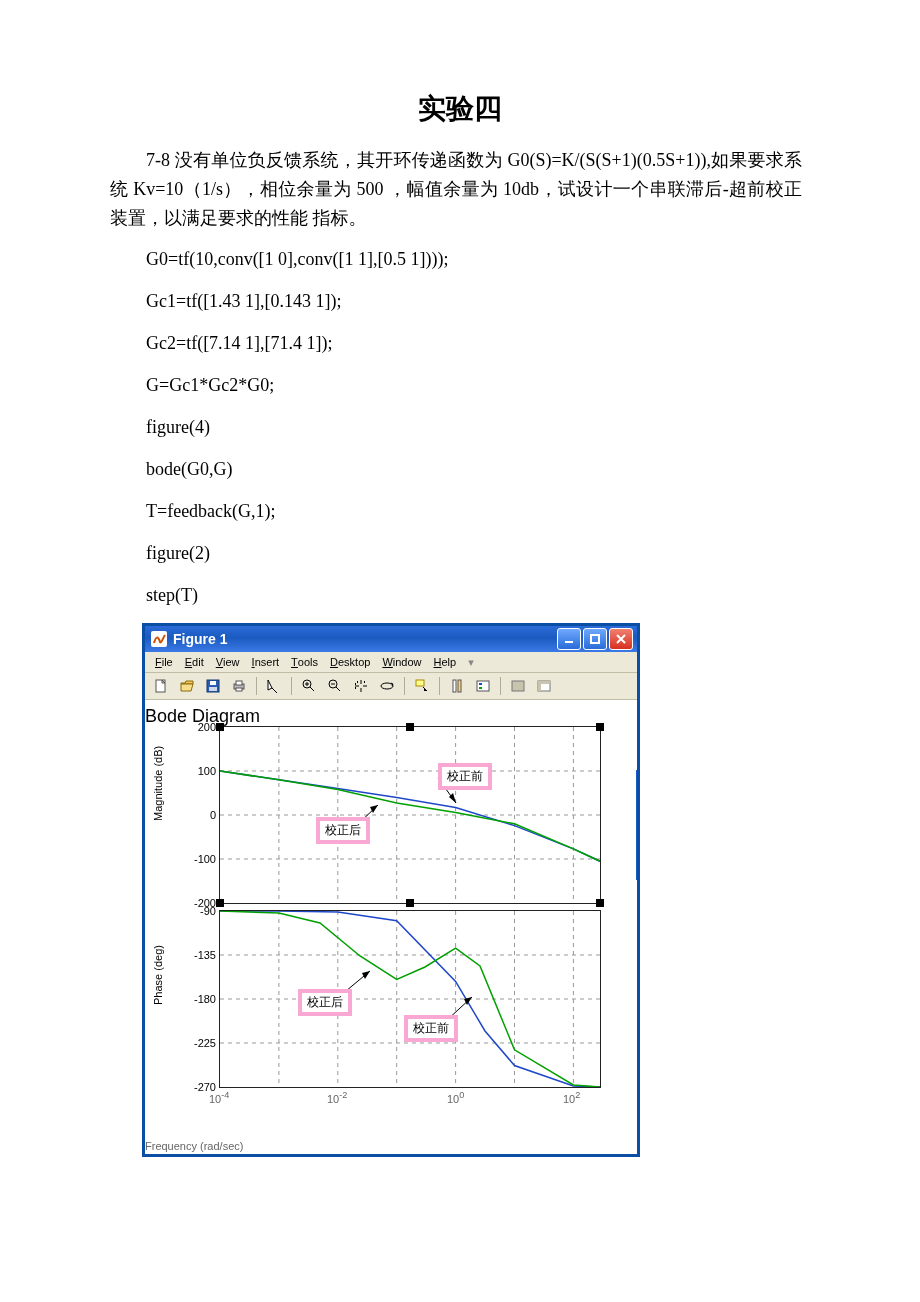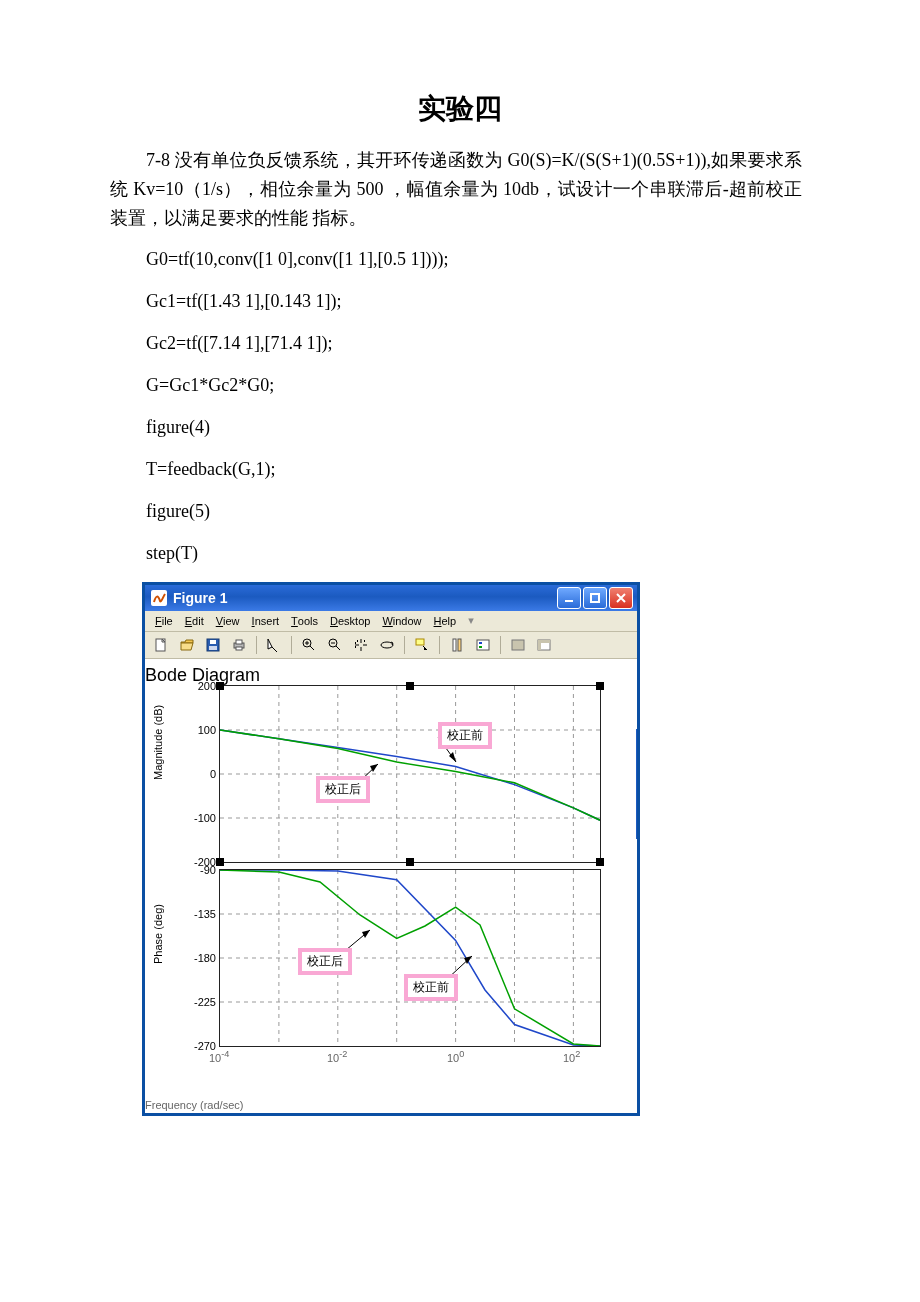--- a/index.html
+++ b/index.html
@@ -126,22 +126,23 @@
   <div class="title">实验四</div>
 
   <p class="para">7-8 没有单位负反馈系统，其开环传递函数为 G0(S)=K/(S(S+1)(0.5S+1)),如果要求系统 Kv=10（1/s），相位余量为 500 ，幅值余量为 10db，试设计一个串联滞后-超前校正装置，以满足要求的性能 指标。</p>
 
   <div class="codeblock">
     <p>G0=tf(10,conv([1 0],conv([1 1],[0.5 1])));</p>
     <p>Gc1=tf([1.43 1],[0.143 1]);</p>
     <p>Gc2=tf([7.14 1],[71.4 1]);</p>
     <p>G=Gc1*Gc2*G0;</p>
     <p>figure(4)</p>
+    <p>bode(G0,G)</p>
     <p>T=feedback(G,1);</p>
-    <p>figure(5)</p>
+    <p>figure(2)</p>
     <p>step(T)</p>
   </div>
 
   <div class="figwin">
 
     <div class="titlebar">
       <span class="appicon">
         <svg viewBox="0 0 16 16">
             <rect width="16" height="16" fill="#fff" rx="2"></rect>
             <path d="M3 12 C5 5 7 5 9 11 C10 13 12 7 14 4" stroke="#d05000" stroke-width="2" fill="none"></path>

